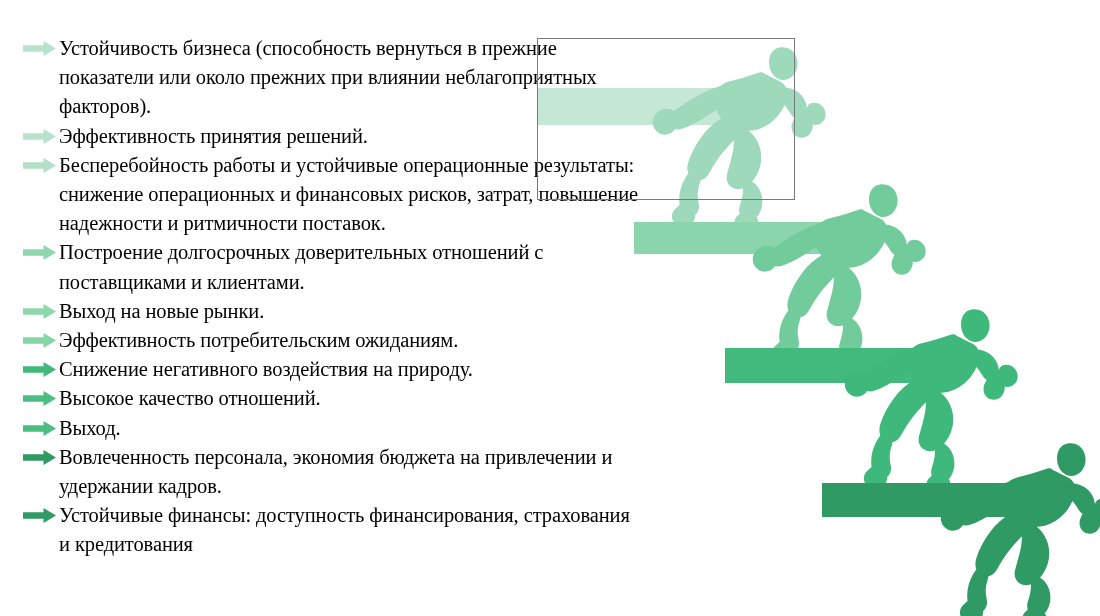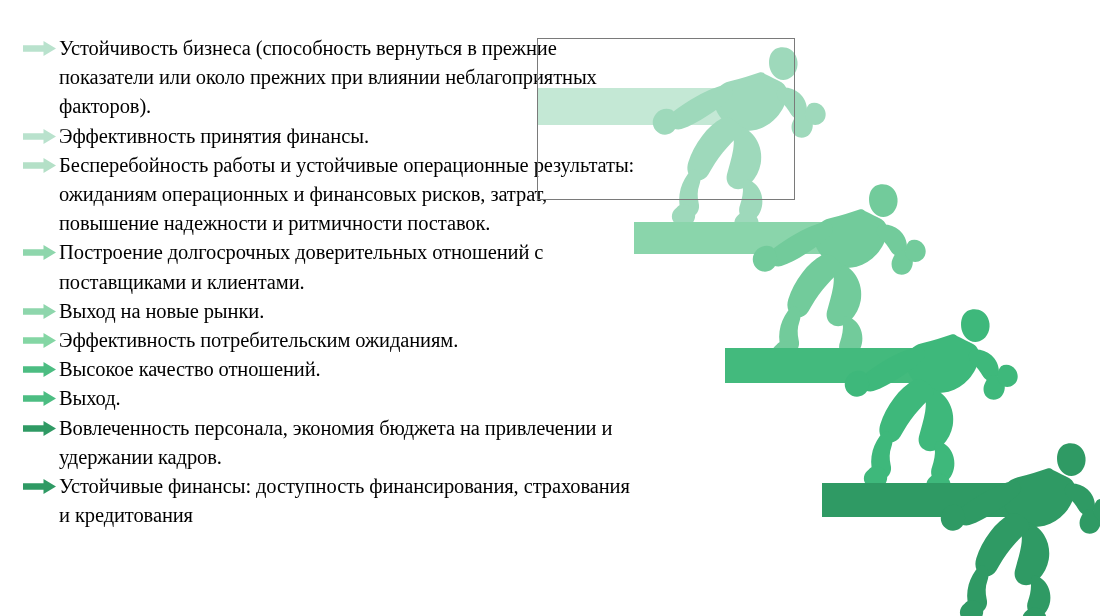--- a/index.html
+++ b/index.html
@@ -145,28 +145,28 @@
       <svg class="bullet-arrow" viewBox="0 0 33 15">
         <path d="M0,4.3 H20.5 V0 L33,7.5 L20.5,15 V10.7 H0 Z" fill="#b9e2cd"></path>
       </svg>
       <span class="bullet-text">Устойчивость бизнеса (способность вернуться в прежние показатели или около прежних при влиянии неблагоприятных факторов).</span>
     </div>
 
     <div class="bullet-row">
       <svg class="bullet-arrow" viewBox="0 0 33 15">
         <path d="M0,4.3 H20.5 V0 L33,7.5 L20.5,15 V10.7 H0 Z" fill="#b9e2cd"></path>
       </svg>
-      <span class="bullet-text">Эффективность принятия финансы.</span>
+      <span class="bullet-text">Эффективность принятия решений.</span>
     </div>
 
     <div class="bullet-row">
       <svg class="bullet-arrow" viewBox="0 0 33 15">
         <path d="M0,4.3 H20.5 V0 L33,7.5 L20.5,15 V10.7 H0 Z" fill="#b4e0c7"></path>
       </svg>
-      <span class="bullet-text">Бесперебойность работы и устойчивые операционные результаты: ожиданиям операционных и финансовых рисков, затрат, повышение надежности и ритмичности поставок.</span>
+      <span class="bullet-text">Бесперебойность работы и устойчивые операционные результаты: снижение операционных и финансовых рисков, затрат, повышение надежности и ритмичности поставок.</span>
     </div>
 
     <div class="bullet-row">
       <svg class="bullet-arrow" viewBox="0 0 33 15">
         <path d="M0,4.3 H20.5 V0 L33,7.5 L20.5,15 V10.7 H0 Z" fill="#8ed6ac"></path>
       </svg>
       <span class="bullet-text">Построение долгосрочных доверительных отношений с поставщиками и клиентами.</span>
     </div>
 
     <div class="bullet-row">
@@ -177,20 +177,26 @@
     </div>
 
     <div class="bullet-row">
       <svg class="bullet-arrow" viewBox="0 0 33 15">
         <path d="M0,4.3 H20.5 V0 L33,7.5 L20.5,15 V10.7 H0 Z" fill="#84d6a4"></path>
       </svg>
       <span class="bullet-text">Эффективность потребительским ожиданиям.</span>
     </div>
 
 
+    <div class="bullet-row">
+      <svg class="bullet-arrow" viewBox="0 0 33 15">
+        <path d="M0,4.3 H20.5 V0 L33,7.5 L20.5,15 V10.7 H0 Z" fill="#41b87a"></path>
+      </svg>
+      <span class="bullet-text">Снижение негативного воздействия на природу.</span>
+    </div>
 
     <div class="bullet-row">
       <svg class="bullet-arrow" viewBox="0 0 33 15">
         <path d="M0,4.3 H20.5 V0 L33,7.5 L20.5,15 V10.7 H0 Z" fill="#4cbd82"></path>
       </svg>
       <span class="bullet-text">Высокое качество отношений.</span>
     </div>
 
     <div class="bullet-row">
       <svg class="bullet-arrow" viewBox="0 0 33 15">

